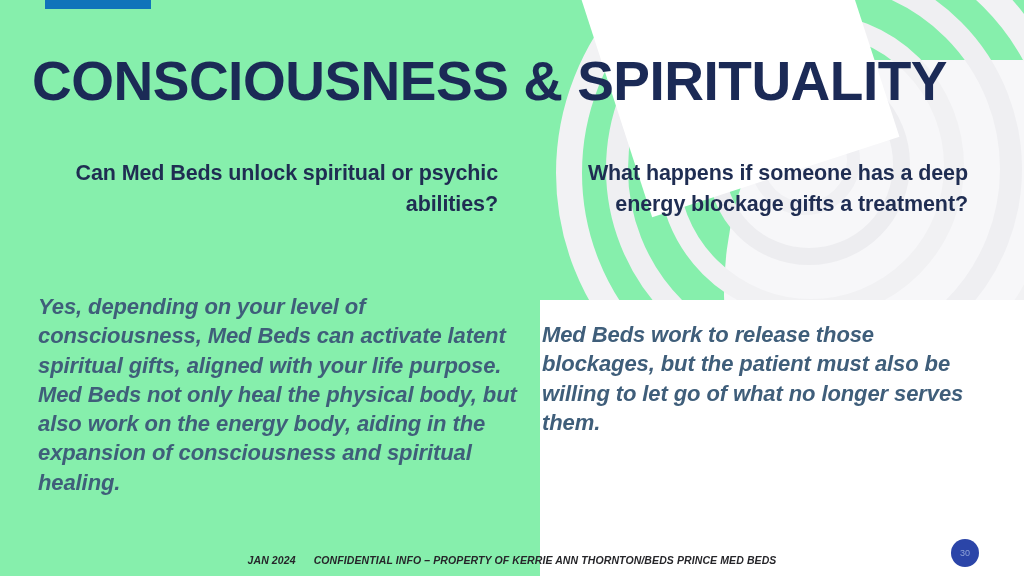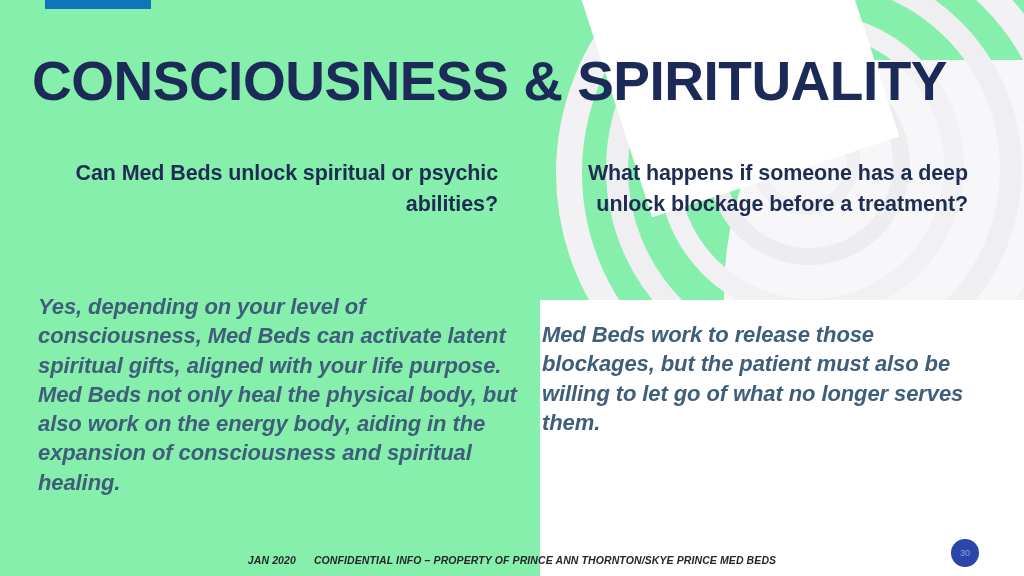--- a/index.html
+++ b/index.html
@@ -199,30 +199,30 @@
 
   <h1 class="title">
     <span class="title-line title-line-1">CONSCIOUSNESS &amp; SPIRITUALITY</span>
   </h1>
 
   <div class="q-block q-left">
     <p class="question">Can Med Beds unlock spiritual or psychic abilities?</p>
   </div>
 
   <div class="q-block q-right">
-    <p class="question">What happens if someone has a deep unlock blockage before a treatment?</p>
+    <p class="question">What happens if someone has a deep energy blockage gifts a treatment?</p>
   </div>
 
   <div class="a-block a-left">
     <p class="answer">Yes, depending on your level of consciousness, Med Beds can activate latent spiritual gifts, aligned with your life purpose. Med Beds not only heal the physical body, but also work on the energy body, aiding in the expansion of consciousness and spiritual healing.</p>
   </div>
 
   <div class="a-block a-right">
     <p class="answer">Med Beds work to release those blockages, but the patient must also be willing to let go of what no longer serves them.</p>
   </div>
 
   <div class="footer">
-    <span class="footer-date">JAN 2020</span><span>CONFIDENTIAL INFO – PROPERTY OF PRINCE ANN THORNTON/SKYE PRINCE MED BEDS</span>
+    <span class="footer-date">JAN 2024</span><span>CONFIDENTIAL INFO – PROPERTY OF KERRIE ANN THORNTON/BEDS PRINCE MED BEDS</span>
   </div>
 
   <div class="page-badge">30</div>
 
 </div>
 
 </body></html>

